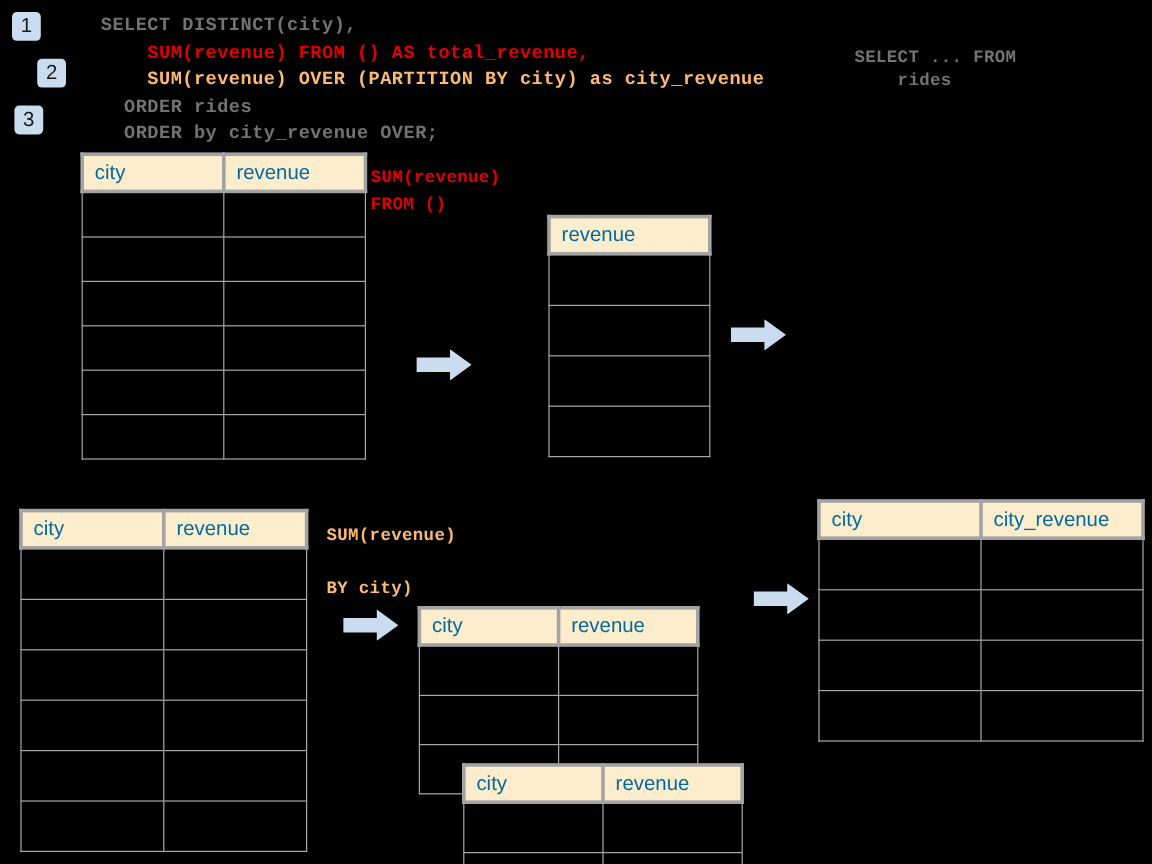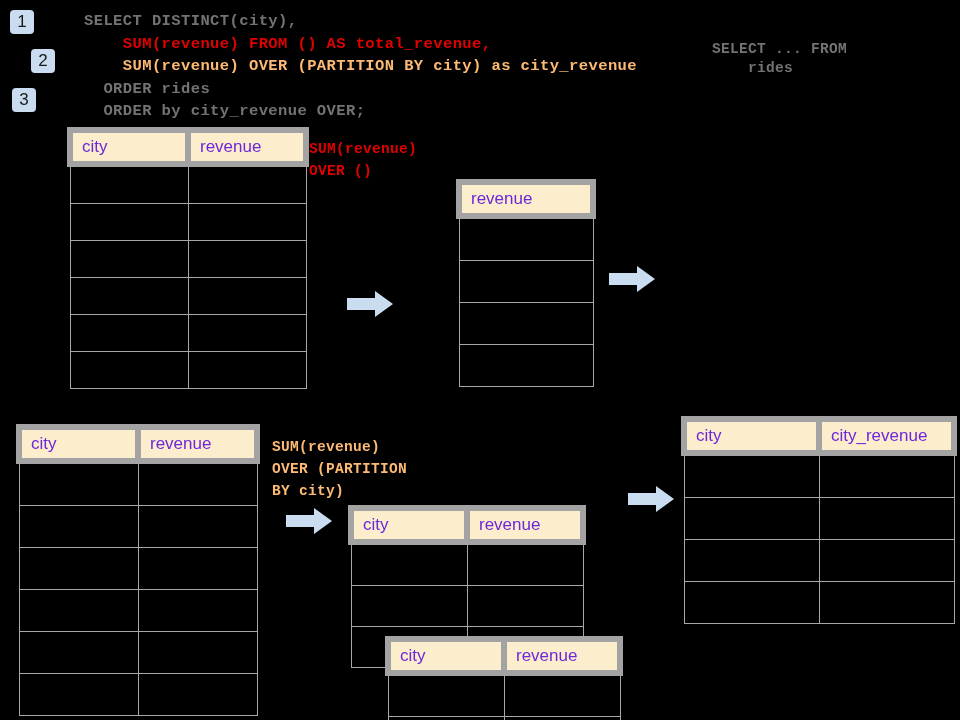--- a/index.html
+++ b/index.html
@@ -69,27 +69,27 @@
     background: #000000;
   }
   .tbl td, .tbl th {
     border: 1px solid #a8a8a8;
     padding: 0;
     margin: 0;
     background: #000000;
   }
   .tbl th {
     background: #fceecd;
-    color: #6d28d9;
+    color: #0369a1;
     font-family: "Liberation Sans", sans-serif;
     font-weight: normal;
     font-size: 17px;
     text-align: left;
     padding: 4px 0 4px 9px;
-    border: 6px solid #a3a3a3;
+    border: 3px solid #a3a3a3;
   }
 
   
   .arrow {
     position: absolute;
     width: 46px;
     height: 26px;
   }
 </style>
 </head>
@@ -104,24 +104,23 @@
   <div class="code c-purple" style="left:84px; top:11px;">SELECT DISTINCT(city),</div>
   <div class="code c-red" style="left:84px; top:34px;">    SUM(revenue) FROM () AS total_revenue,</div>
   <div class="code c-green" style="left:84px; top:56px;">    SUM(revenue) OVER (PARTITION BY city) as city_revenue</div>
   <div class="code c-purple" style="left:84px; top:79px;">  ORDER rides</div>
   <div class="code c-purple" style="left:84px; top:101px;">  ORDER by city_revenue OVER;</div>
 
   <div class="anno c-purple" style="left:712px; top:38px;">SELECT ... FROM</div>
   <div class="anno c-purple" style="left:748px; top:57px;">rides</div>
 
   <div class="anno c-red" style="left:309px; top:138px;">SUM(revenue)</div>
-  <div class="anno c-red" style="left:309px; top:160px;">OVER ()</div>
+  <div class="anno c-red" style="left:309px; top:160px;">FROM ()</div>
 
   <div class="anno c-green" style="left:272px; top:436px;">SUM(revenue)</div>
-  <div class="anno c-green" style="left:272px; top:458px;">OVER (PARTITION</div>
   <div class="anno c-green" style="left:272px; top:480px;">BY city)</div>
 
   <table class="tbl" id="tbl-source-top" style="left:67px; top:127px; width:236px;">
     <colgroup>
         <col style="width:118px">
         <col style="width:118px">
       </colgroup>
     <thead>
       <tr>
         <th>city</th>

